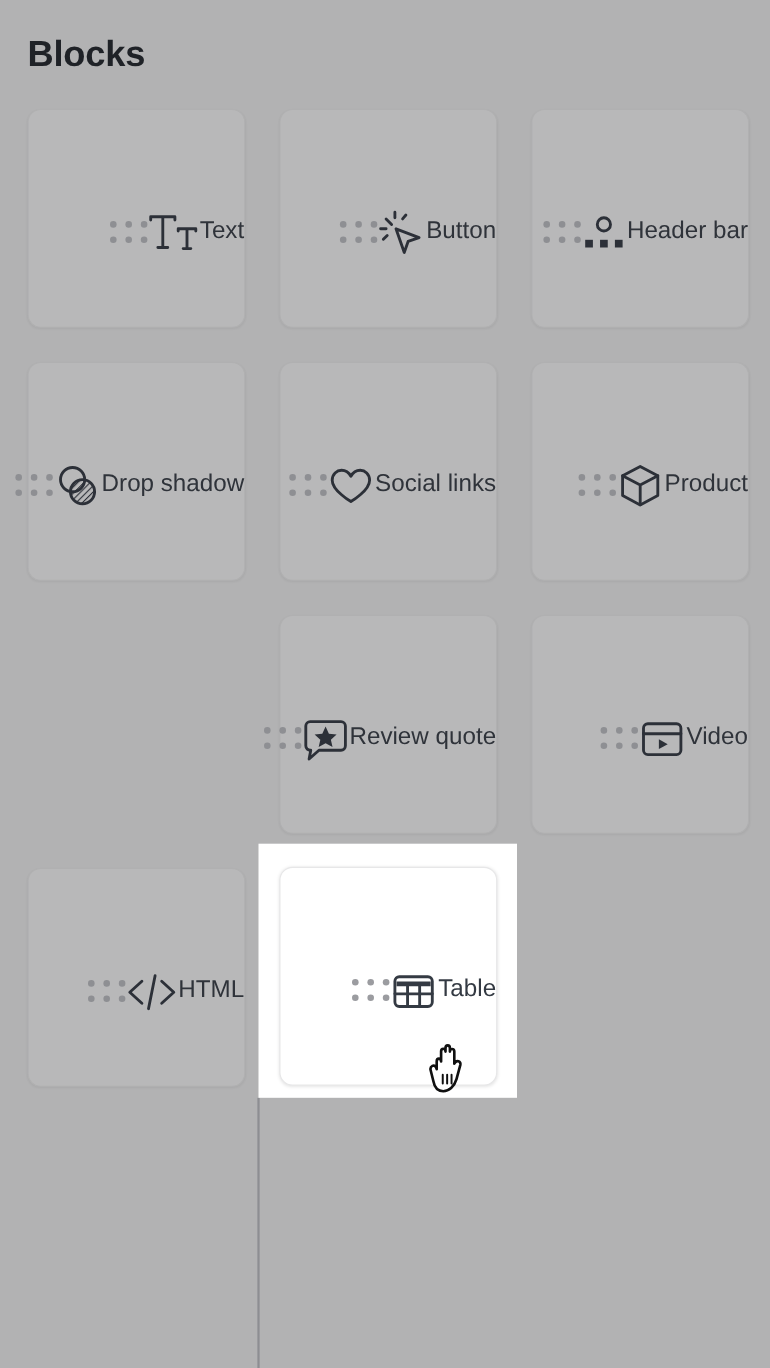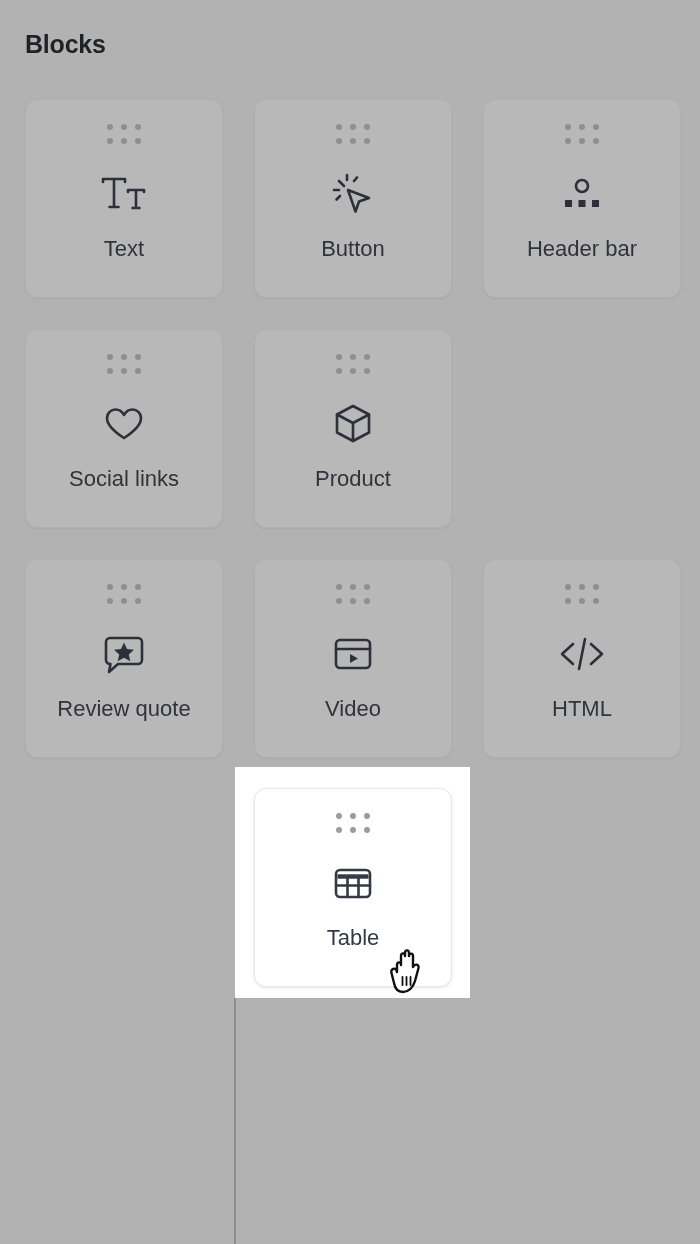--- a/index.html
+++ b/index.html
@@ -15,21 +15,21 @@
     position: relative;
     overflow: hidden;
     -webkit-font-smoothing: antialiased;
   }
 
   
   .panel-title {
     position: absolute;
     left: 25px;
     top: 30px;
-    font-size: 25px;
+    font-size: 33px;
     font-weight: bold;
     color: #1f2227;
     letter-spacing: -0.2px;
   }
 
   
   .blocks-grid {
     position: absolute;
     left: 25px;
     top: 99px;
@@ -40,23 +40,24 @@
   }
 
   .block-card {
     position: relative;
     width: 198px;
     height: 199px;
     background: #b8b8b9;
     border: 1px solid #b0b0b1;
     border-radius: 12px;
     display: flex;
-    flex-direction: column;
+    flex-direction: row;
     align-items: center;
     box-shadow: 0 1px 2px rgba(0,0,0,0.05);
+    justify-content: flex-end;
   }
 
   
   .drag-handle {
     margin-top: 24px;
     width: 34px;
     display: grid;
     grid-template-columns: repeat(3, 6px);
     grid-template-rows: repeat(2, 6px);
     gap: 8px 8px;
@@ -186,20 +187,42 @@
       </div>
       <div class="card-icon">
         <svg viewBox="0 0 42 40" width="42" height="40">
       <circle stroke="currentColor" fill="none" stroke-width="2.6" stroke-linecap="round" stroke-linejoin="round" cx="21" cy="12" r="6"></circle>
       <rect x="4" y="26" width="7" height="7" fill="currentColor"></rect>
       <rect x="17.5" y="26" width="7" height="7" fill="currentColor"></rect>
       <rect x="31" y="26" width="7" height="7" fill="currentColor"></rect>
     </svg>
       </div>
       <div class="card-label">Header bar</div>
+    </div>
+    <div class="block-card">
+      <div class="drag-handle">
+        <i></i>
+        <i></i>
+        <i></i>
+        <i></i>
+        <i></i>
+        <i></i>
+      </div>
+      <div class="card-icon">
+        <svg viewBox="0 0 44 42" width="44" height="42">
+      <defs>
+            <pattern id="hatch" width="4" height="4" patternTransform="rotate(45)" patternUnits="userSpaceOnUse">
+        <line x1="0" y1="0" x2="0" y2="4" stroke="currentColor" stroke-width="2"></line>
+            </pattern>
+          </defs>
+      <circle cx="27" cy="26" r="11" fill="url(#hatch)" stroke="currentColor" stroke-width="2.6"></circle>
+      <circle cx="18" cy="15" r="11" fill="none" stroke="currentColor" stroke-width="2.6"></circle>
+    </svg>
+      </div>
+      <div class="card-label">Drop shadow</div>
     </div>
     <div class="block-card">
       <div class="drag-handle">
         <i></i>
         <i></i>
         <i></i>
         <i></i>
         <i></i>
         <i></i>
       </div>

